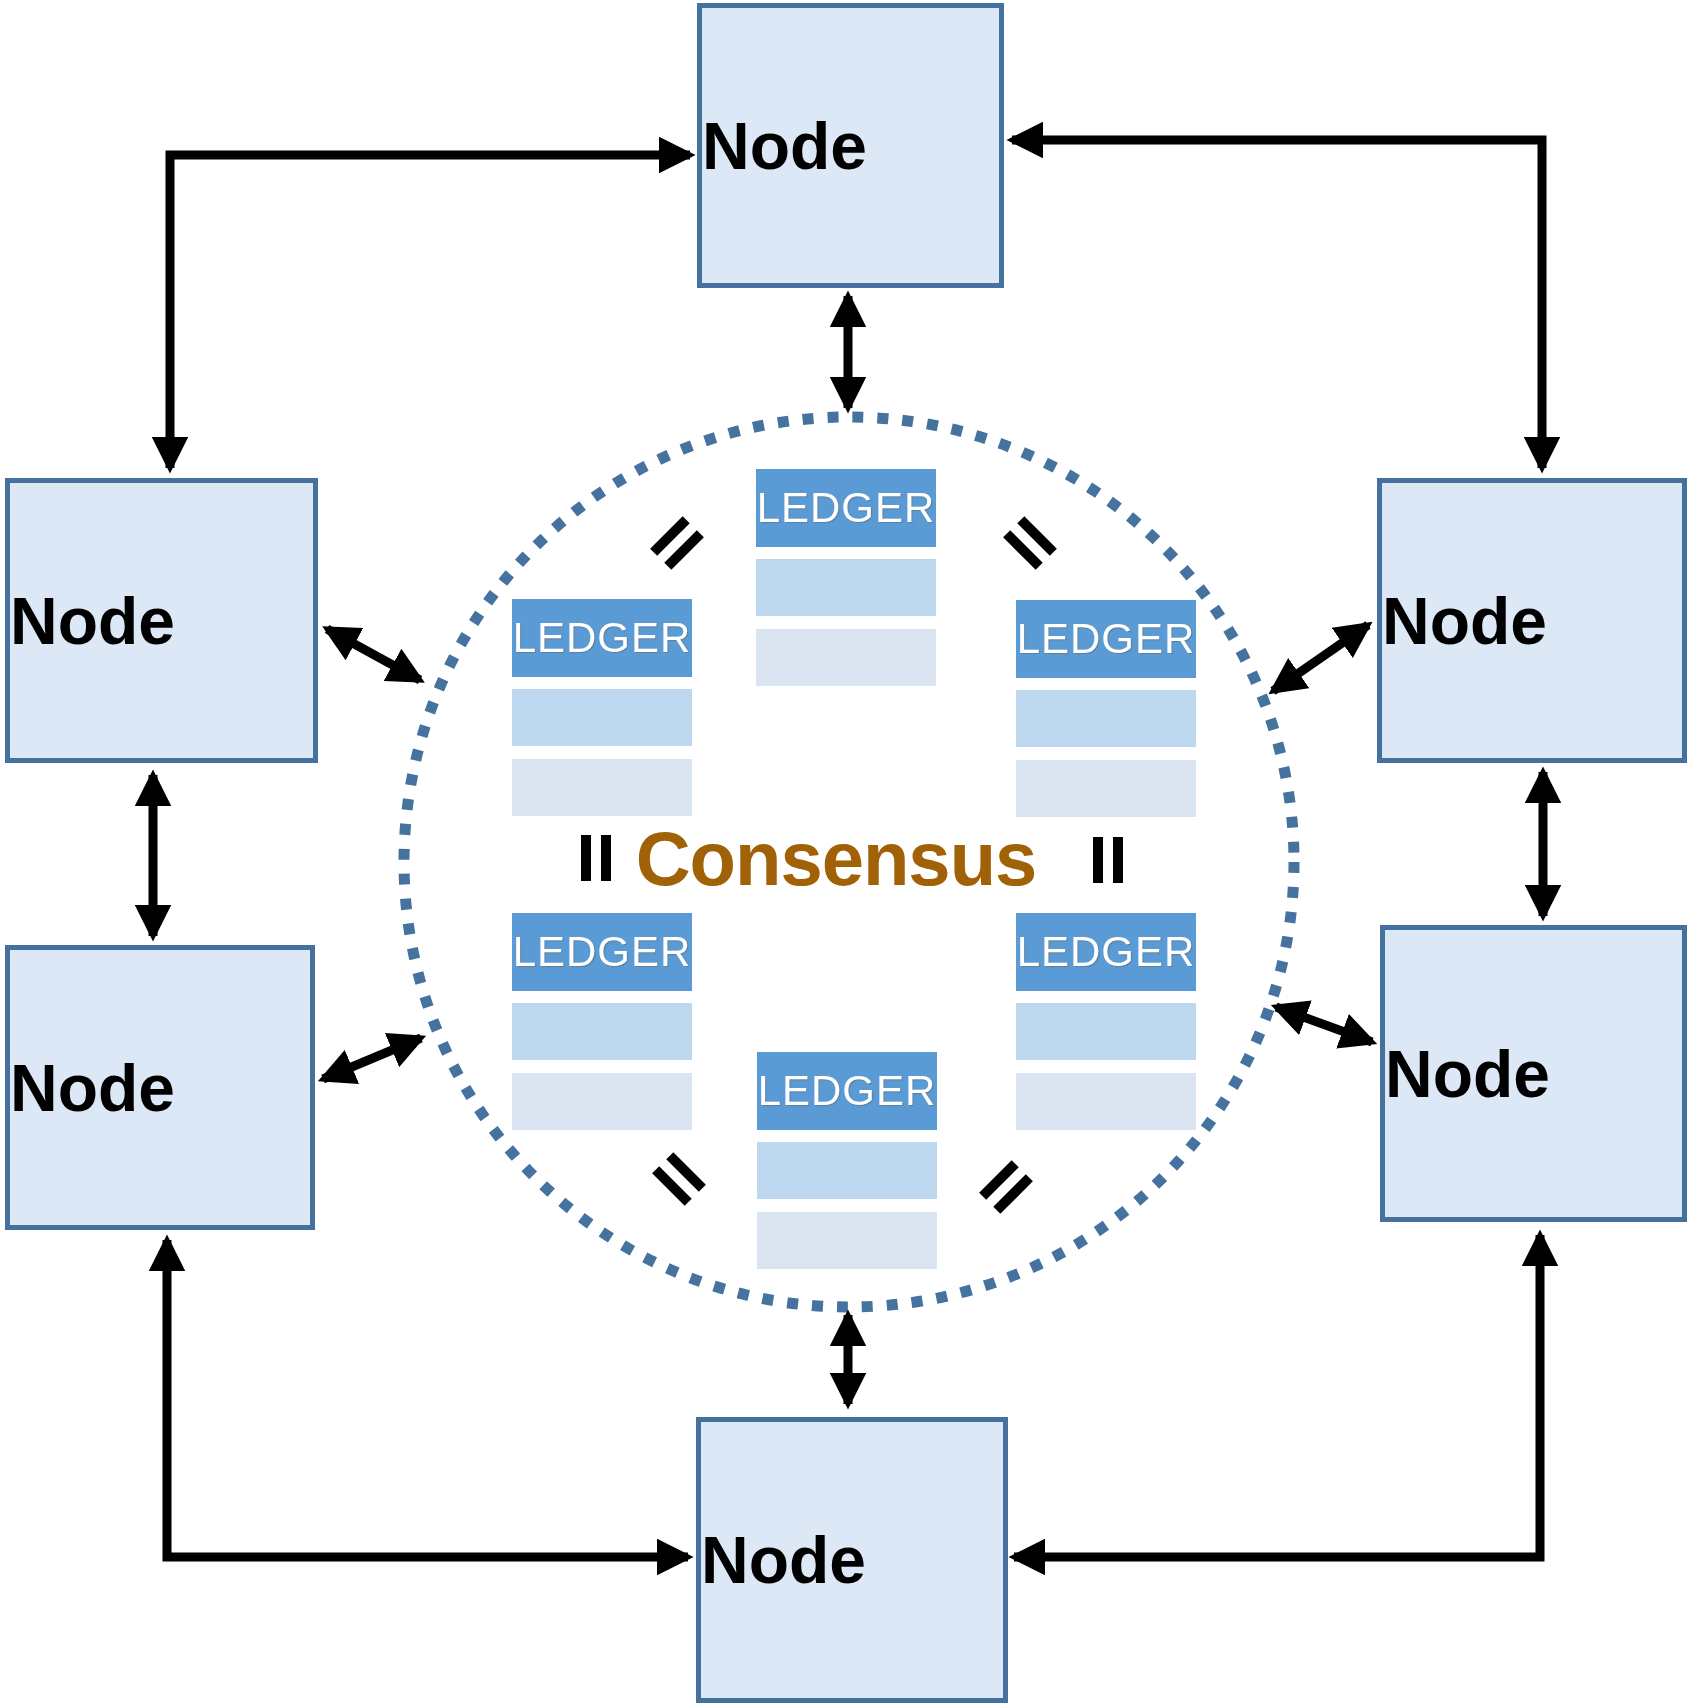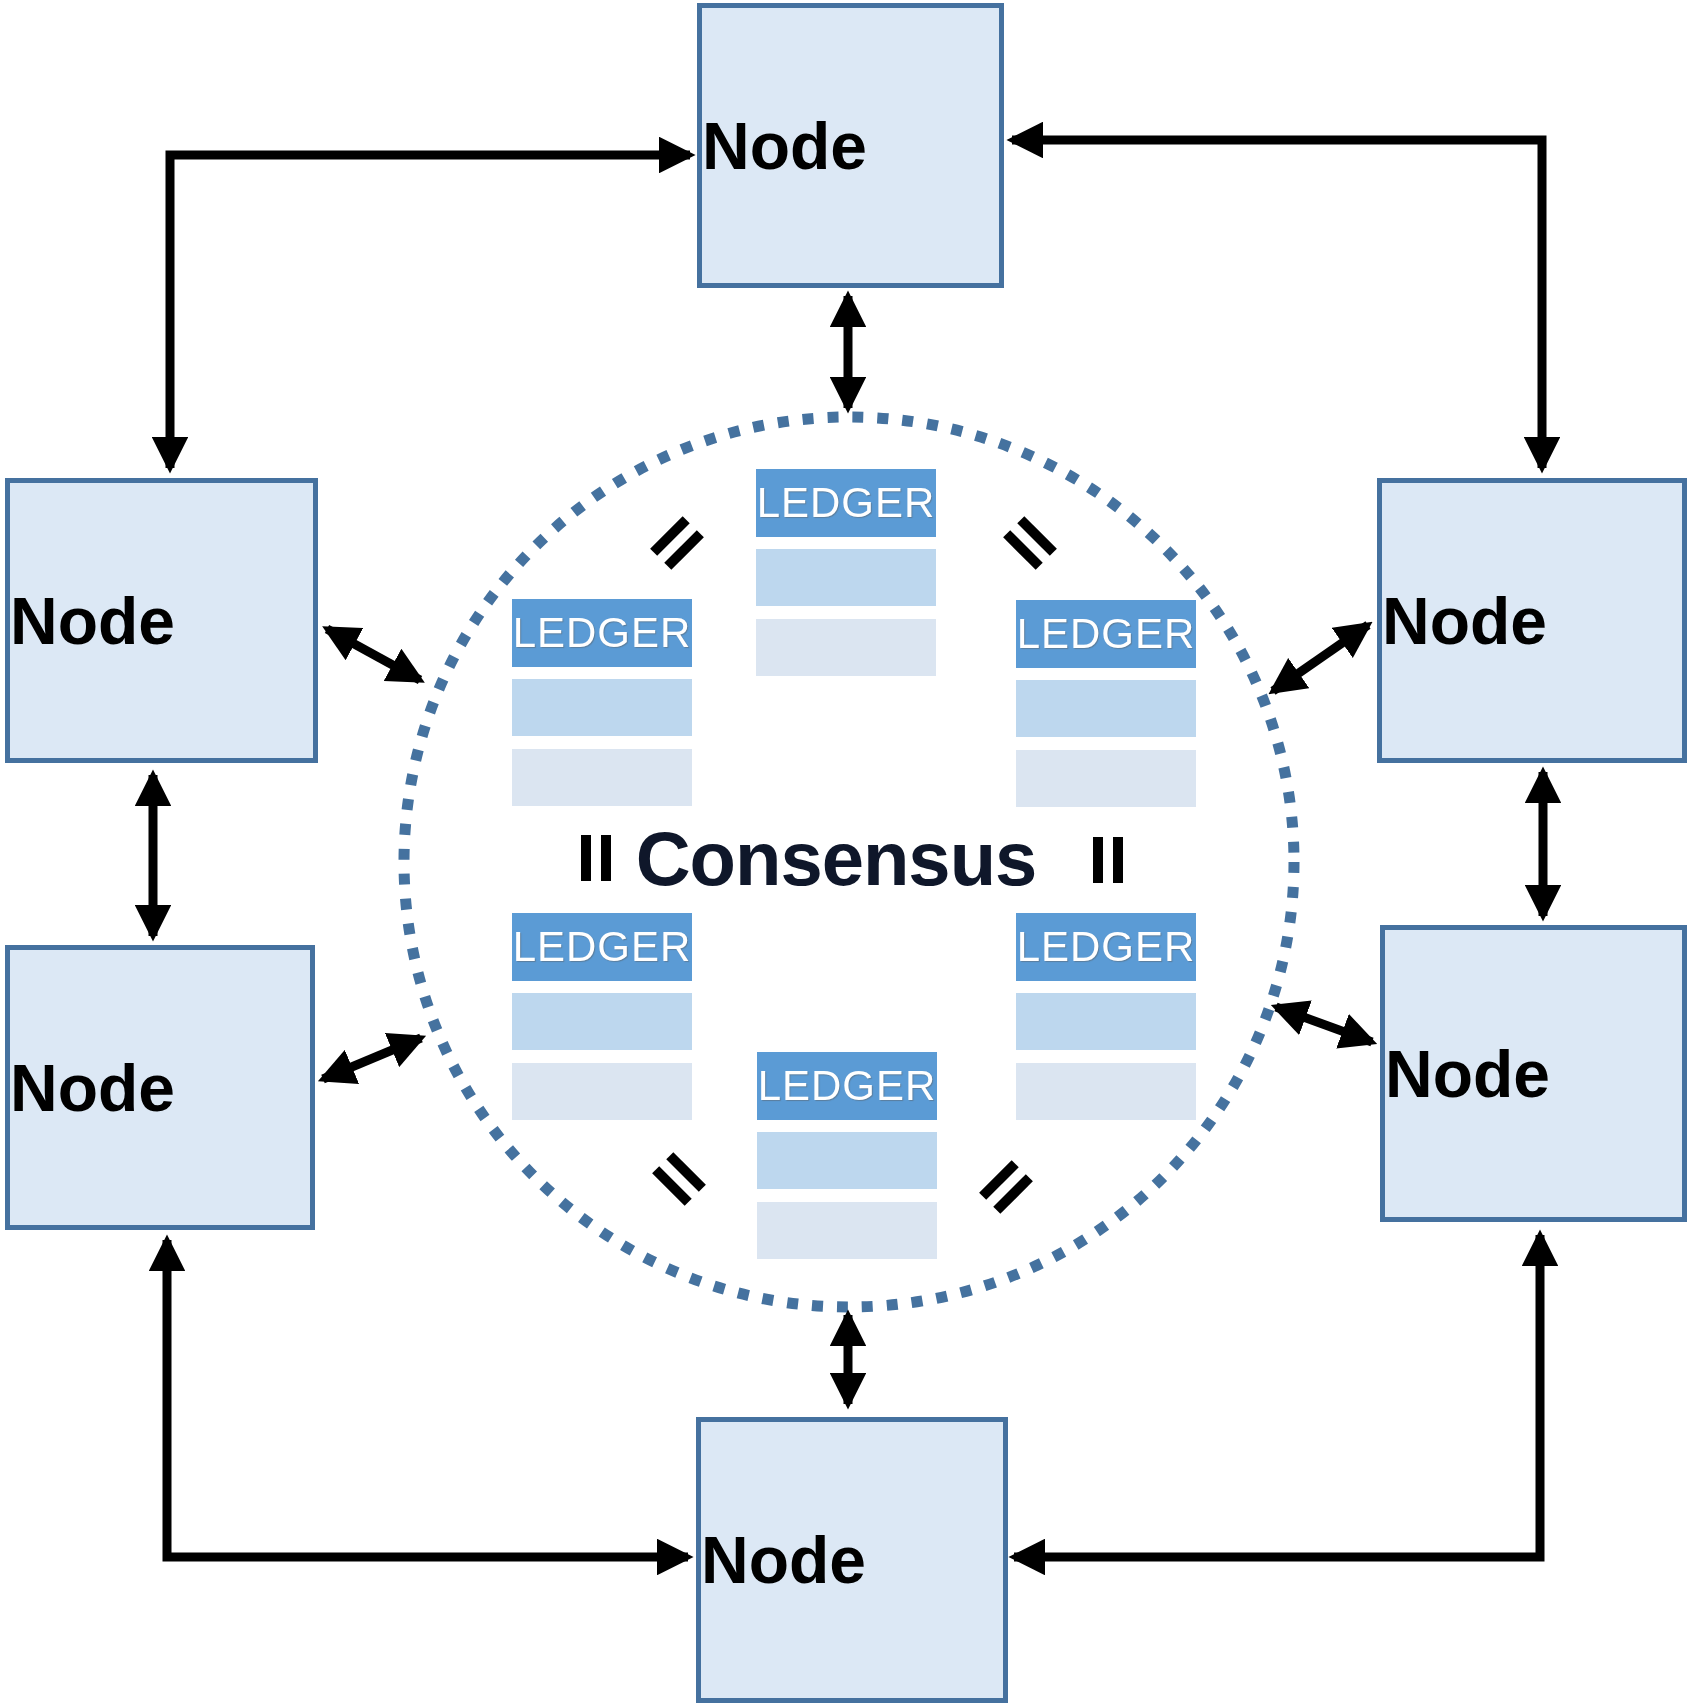--- a/index.html
+++ b/index.html
@@ -23,21 +23,21 @@
   }
   .node .node-label{
     font-size:66px;
     font-weight:700;
     color:#000000;
     letter-spacing:0px;
   }
 
   .ledger{position:absolute;width:180px;}
   .ledger-header{
-    width:180px;height:68px;
+    width:180px;height:78px;
     background:#5b9bd5;
     color:#ffffff;
     font-size:42px;
     display:flex;align-items:center;justify-content:center;
     letter-spacing:1px;
     text-shadow:1px 1px 1px rgba(90,90,90,.45);
   }
   .ledger-row{width:180px;height:57px;}
   .ledger-row.r1{background:#bdd7ee;margin-top:12px;}
   .ledger-row.r2{background:#dbe5f1;margin-top:13px;}
@@ -47,21 +47,21 @@
     display:flex;flex-direction:column;gap:10px;
   }
   .eq .bar{display:block;width:46px;height:10px;background:#000;}
 
   .consensus{
     position:absolute;
     left:836px;top:858px;
     transform:translate(-50%,-50%);
     font-size:76px;
     font-weight:700;
-    color:#0f172a;
+    color:#a16207;
     white-space:nowrap;
     letter-spacing:-1px;
   }
 </style>
 </head>
 <body>
 
 <div id="stage">
 
   <svg id="connectors" width="1698" height="1706" viewBox="0 0 1698 1706">

